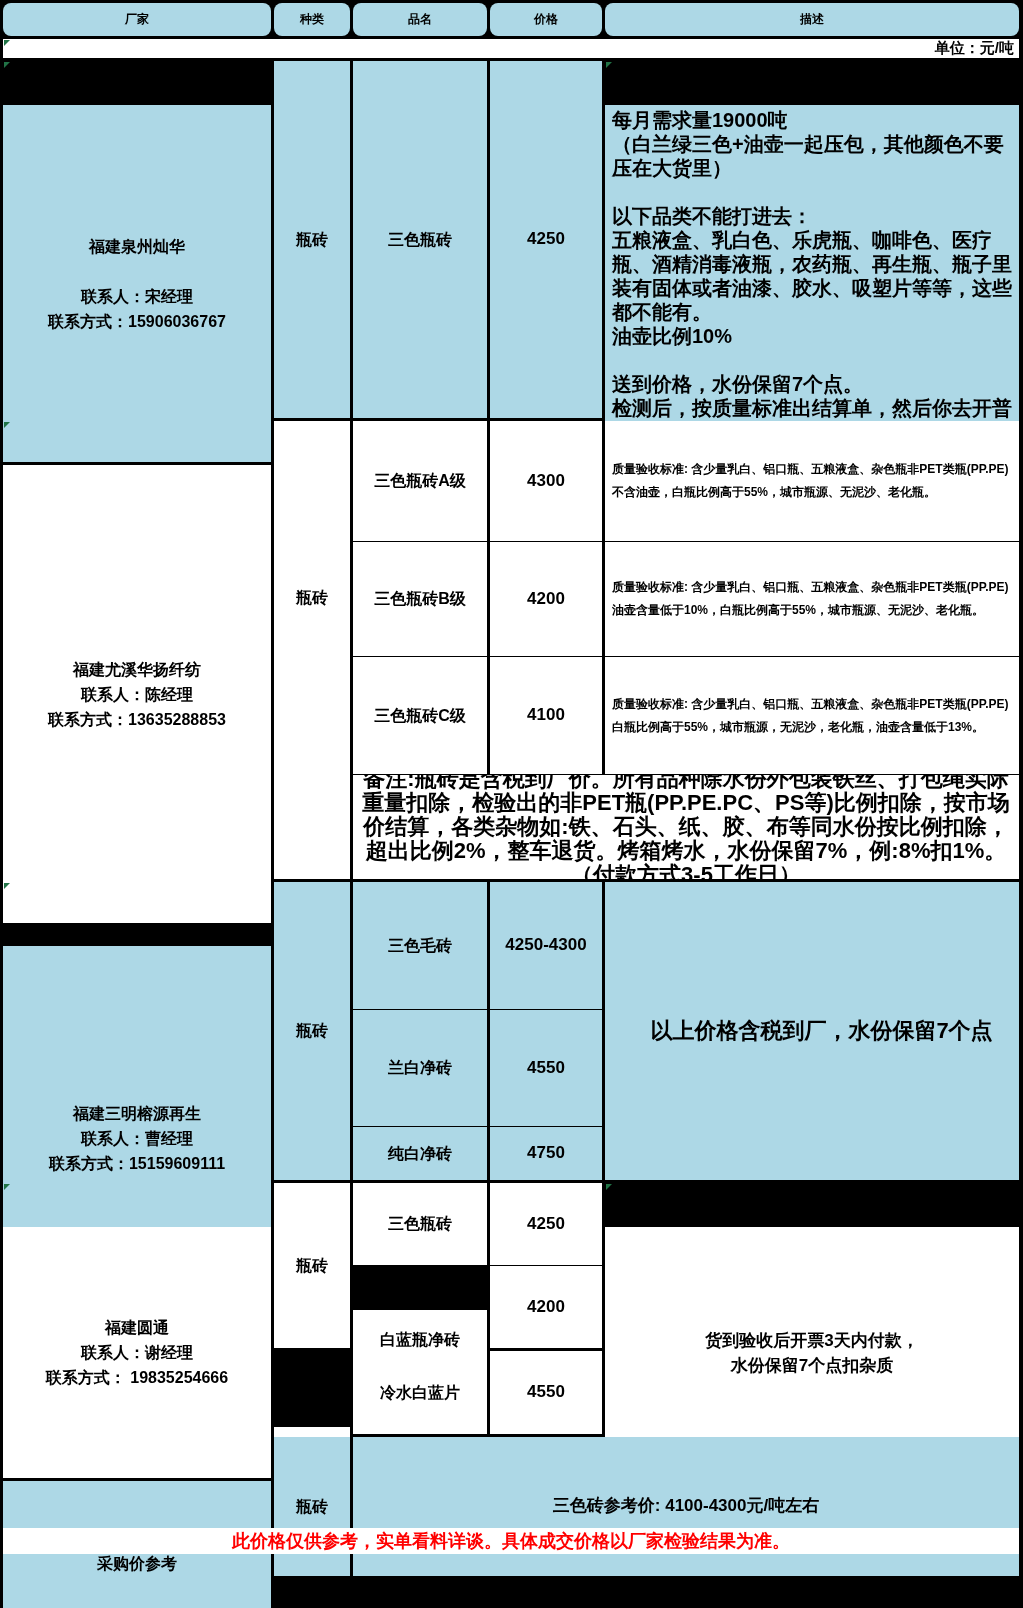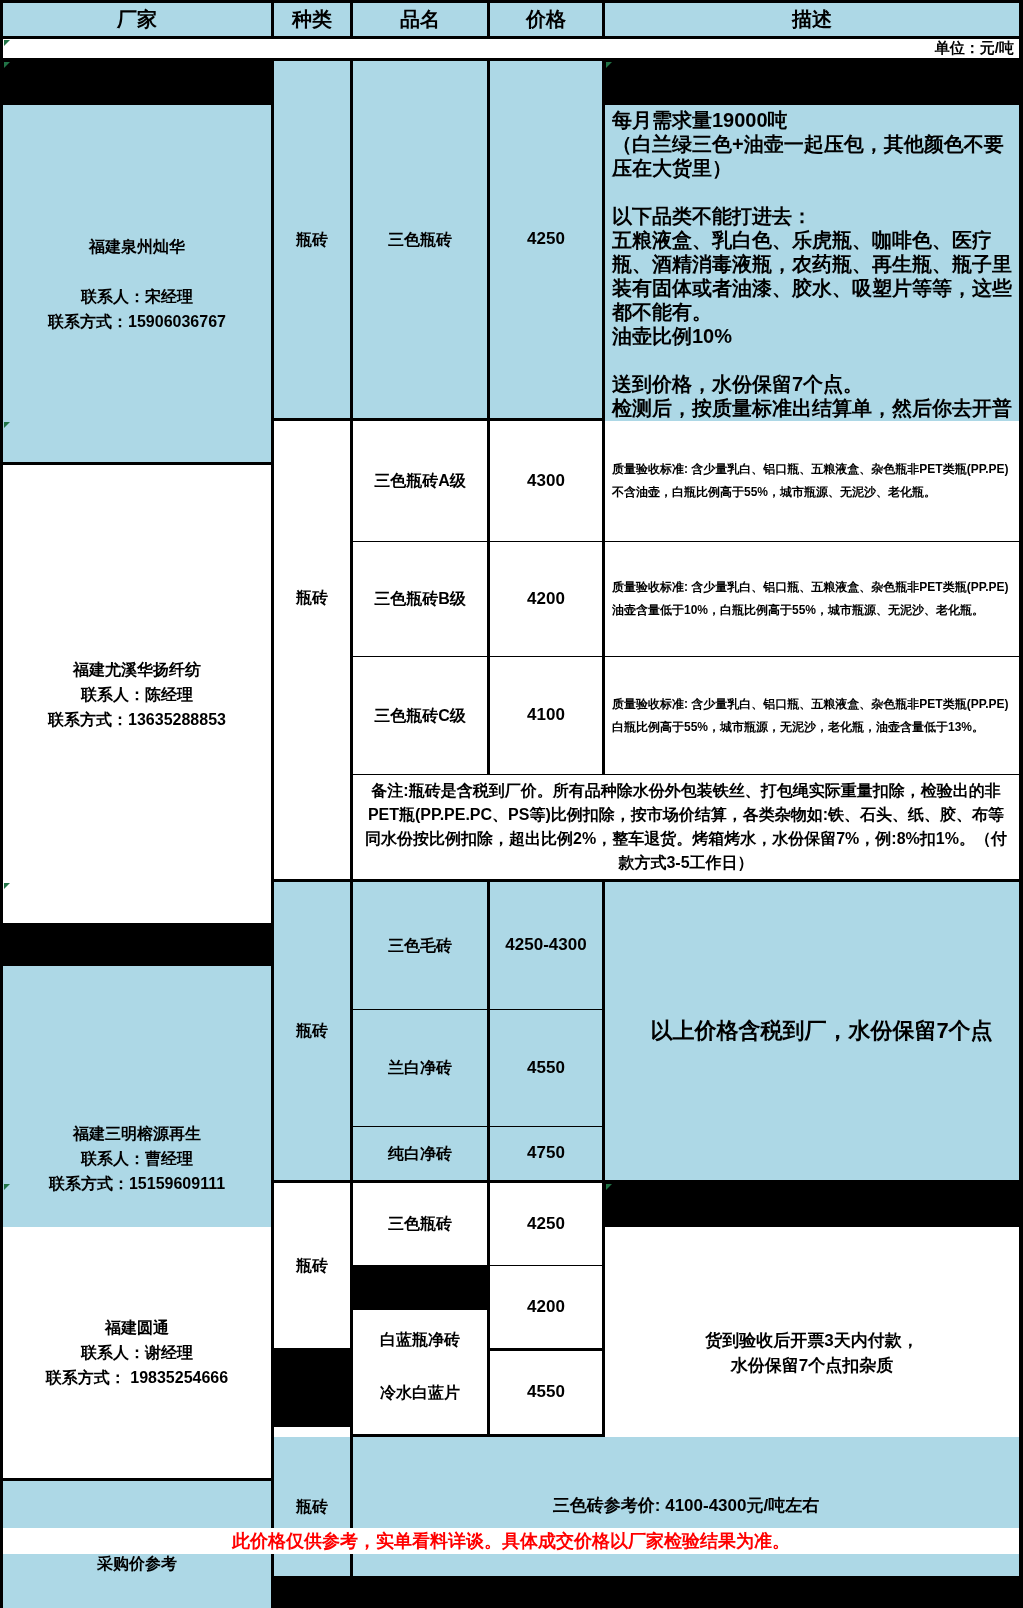--- a/index.html
+++ b/index.html
@@ -17,40 +17,40 @@
     display:flex;
     align-items:center;
     justify-content:center;
     text-align:center;
     overflow:hidden;
     line-height:1.35;
   }
   .blue{background:#ADD8E6;}
   .white{background:#ffffff;}
   .pre{white-space:pre-line;margin-top:44px;}
-  .hdr{font-size:20px;}
+  .hdr{font-size:12px;border-radius:8px;}
   .unit{font-size:15px;justify-content:flex-end;padding-right:5px;}
   .vendor{font-size:16px;line-height:25px;}
   .type{font-size:16px;}
   .prod{font-size:16px;line-height:22px;}
   .price{font-size:17px;}
   .desc1{
     display:block;
     font-size:20px;line-height:24px;
     text-align:left;
     padding:3px 4px 0 7px;
   }
   .desc2{
     justify-content:flex-start;
     text-align:left;
     font-size:12px;line-height:23px;
     padding:0 4px 0 7px;
   }
   .remark{
-    font-size:16px;line-height:24px;
+    font-size:22px;line-height:24px;
     padding:0 8px;
   }
   .desc3{font-size:22px;padding-left:19px;}
   .desc4{font-size:17px;line-height:25px;}
   .s5note{font-size:17px;}
   .footer{font-size:18px;color:#FF0000;}
   .vtypewrap{display:block;}
   .vtype-inner{
     display:flex;align-items:center;justify-content:center;
     width:100%;
@@ -106,21 +106,21 @@
   <div class="cell white prod" style="left:353px;top:542px;width:134px;height:114px">三色瓶砖B级</div>
   <div class="cell white price" style="left:490px;top:542px;width:112px;height:114px">4200</div>
   <div class="cell white desc2" style="left:605px;top:542px;width:414px;height:114px">质量验收标准: 含少量乳白、铝口瓶、五粮液盒、杂色瓶非PET类瓶(PP.PE)油壶含量低于10%，白瓶比例高于55%，城市瓶源、无泥沙、老化瓶。</div>
 
   <div class="cell white prod" style="left:353px;top:657px;width:134px;height:117px">三色瓶砖C级</div>
   <div class="cell white price" style="left:490px;top:657px;width:112px;height:117px">4100</div>
   <div class="cell white desc2" style="left:605px;top:657px;width:414px;height:117px">质量验收标准: 含少量乳白、铝口瓶、五粮液盒、杂色瓶非PET类瓶(PP.PE)白瓶比例高于55%，城市瓶源，无泥沙，老化瓶，油壶含量低于13%。</div>
 
   <div class="cell white remark" style="left:353px;top:775px;width:666px;height:104px">备注:瓶砖是含税到厂价。所有品种除水份外包装铁丝、打包绳实际重量扣除，检验出的非PET瓶(PP.PE.PC、PS等)比例扣除，按市场价结算，各类杂物如:铁、石头、纸、胶、布等同水份按比例扣除，超出比例2%，整车退货。烤箱烤水，水份保留7%，例:8%扣1%。（付款方式3-5工作日）</div>
 
-  <div class="cell blue vendor pre" style="left:3px;top:922px;width:268px;height:384px">福建三明榕源再生
+  <div class="cell blue vendor pre" style="left:3px;top:902px;width:268px;height:384px">福建三明榕源再生
 联系人：曹经理
 联系方式：15159609111</div>
   <div class="cell blue type" style="left:274px;top:882px;width:76px;height:298px">瓶砖</div>
 
   <div class="cell blue prod" style="left:353px;top:882px;width:134px;height:127px">三色毛砖</div>
   <div class="cell blue price" style="left:490px;top:882px;width:112px;height:127px">4250-4300</div>
   <div class="cell blue prod" style="left:353px;top:1010px;width:134px;height:116px">兰白净砖</div>
   <div class="cell blue price" style="left:490px;top:1010px;width:112px;height:116px">4550</div>
   <div class="cell blue prod" style="left:353px;top:1127px;width:134px;height:53px">纯白净砖</div>
   <div class="cell blue price" style="left:490px;top:1127px;width:112px;height:53px">4750</div>

